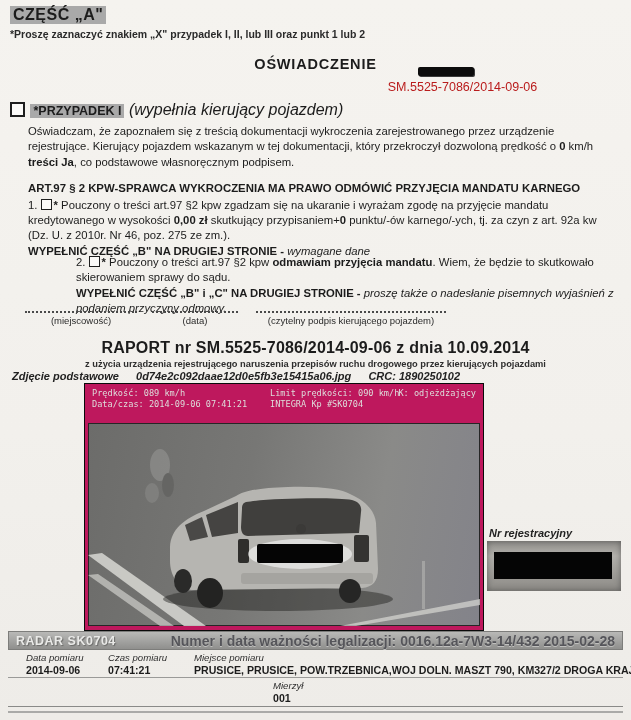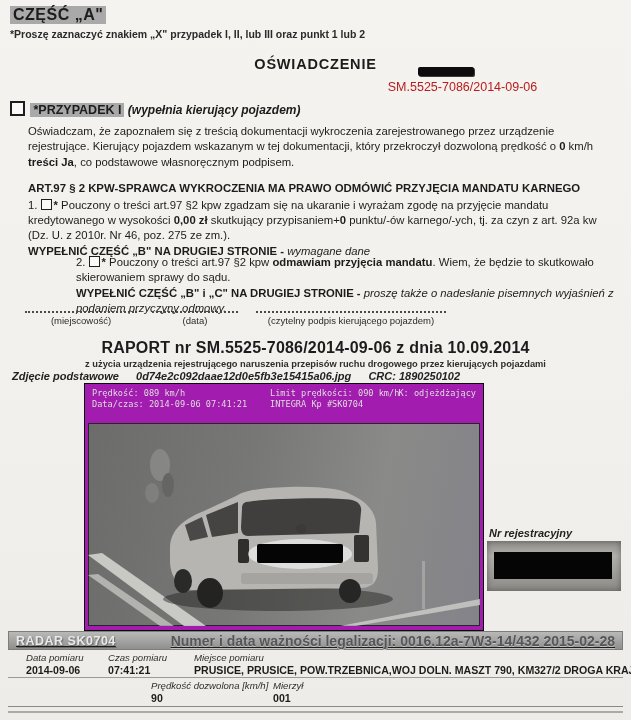--- a/index.html
+++ b/index.html
@@ -15,59 +15,59 @@
   .cb{display:inline-block;width:11px;height:11px;border:2px solid #1e1e1e;background:#fbfaf8;vertical-align:-2px;margin-right:2px;}
   .cb.sm{width:9px;height:9px;border-width:1.5px;vertical-align:-1px;}
 
   .part-a{left:10px;top:6px;font-size:16px;font-weight:bold;letter-spacing:.5px;}
   .instruction{left:10px;top:28px;font-size:10.5px;font-weight:bold;color:#2a2a2a;}
   .doc-title{left:0;top:56px;width:631px;text-align:center;font-size:14.5px;font-weight:bold;letter-spacing:.8px;}
   .redaction{left:418px;top:67px;width:56px;height:9px;background:#0c0c0c;border-radius:2px;box-shadow:1px 1px 0 #3a3a3a;}
   .case-number{left:375px;top:80px;width:175px;text-align:center;font-size:12.5px;color:#b91c1c;}
 
   .case-row{left:10px;top:101px;font-size:12.5px;}
-  .case-note{font-size:12px;font-style:italic;font-weight:bold;}
+  .case-note{font-size:16px;font-style:italic;font-weight:normal;}
 
   .para{left:28px;top:124px;width:578px;font-size:11.3px;line-height:1.35;}
   .art97{left:28px;top:182px;width:590px;font-size:11.4px;font-weight:bold;}
 
   .item{left:28px;width:580px;font-size:11.3px;line-height:1.33;}
   .item1{top:198px;}
   .item2{top:255px;margin-left:48px;}
   .note-line{margin-top:1px;}
 
   .sig{top:311px;text-align:center;font-size:9.5px;color:#2a2a2a;}
   .sig .line{border-top:2px dotted #4a4a4a;margin-bottom:2px;}
   .sig1{left:25px;width:112px;}
   .sig2{left:152px;width:86px;}
   .sig3{left:256px;width:190px;}
 
   .report-title{left:0;top:339px;width:631px;text-align:center;font-size:16px;font-weight:bold;letter-spacing:.2px;}
   .report-subtitle{left:0;top:359px;width:631px;text-align:center;font-size:9.3px;font-weight:bold;color:#2e2e2e;}
   .photo-caption{left:12px;top:370px;font-size:11px;font-weight:bold;font-style:italic;color:#222;}
   .photo-caption span{margin-right:14px;}
 
-  .photo-block{left:85px;top:384px;width:398px;height:246px;background:#a21caf;box-sizing:border-box;padding:0 3px 4px 3px;box-shadow:0 0 0 1px #0a0a0a;}
+  .photo-block{left:85px;top:384px;width:398px;height:246px;background:#be185d;box-sizing:border-box;padding:0 3px 4px 3px;box-shadow:0 0 0 1px #0a0a0a;}
   .photo-header{position:relative;height:39px;font-family:"DejaVu Sans Mono",monospace;font-size:8.6px;color:#dededc;}
   .ph{position:absolute;white-space:nowrap;}
   .ph.r1{top:4px;} .ph.r2{top:15px;} .ph.r3{top:27px;color:#d2d2d0;}
   .ph.c1{left:4px;} .ph.c2{left:182px;} .ph.c3{right:4px;}
   .photo-img{position:relative;height:203px;overflow:hidden;
     background:linear-gradient(100deg,#6c6c6a 0%,#777775 40%,#8a8a88 72%,#83838a 100%);
     box-shadow:inset 0 0 0 1px #262626;}
   .photo-img svg{position:absolute;left:0;top:0;}
 
   .plate-label{left:489px;top:527px;font-size:11px;font-weight:bold;font-style:italic;color:#222;}
   .plate-photo{left:487px;top:541px;width:134px;height:50px;
     background:linear-gradient(180deg,#8f8d89 0%,#b3b1ac 30%,#a5a39e 55%,#8c8a86 100%);
     box-shadow:inset 0 0 6px rgba(60,60,60,.6);}
   .plate-bar{position:absolute;left:7px;top:11px;width:118px;height:27px;background:#050505;}
 
   .radar-table{left:8px;top:631px;width:615px;font-size:10.5px;}
-  .radar-header{height:19px;background:linear-gradient(180deg,#b9b9b7,#8f8f8d);display:flex;justify-content:space-between;align-items:center;padding:0 7px;box-sizing:border-box;border:1px solid #7d7d7b;text-decoration:underline;}
+  .radar-header{height:19px;background:linear-gradient(180deg,#b9b9b7,#8f8f8d);display:flex;justify-content:space-between;align-items:center;padding:0 7px;box-sizing:border-box;border:1px solid #7d7d7b;}
   .radar-header .left{font-size:12.5px;font-weight:bold;color:#e9e9e7;text-shadow:1px 1px 1px #6b6b69;letter-spacing:.5px;}
   .radar-header .right{font-size:14px;font-weight:bold;color:#55555a;text-shadow:0 1px 0 #c0c0be;}
   .t-row{position:relative;height:27px;}
   .t-cell{position:absolute;top:2px;}
   .t-label{font-size:9.6px;font-style:italic;color:#2e2e2e;white-space:nowrap;}
   .t-value{font-size:10.6px;font-weight:bold;margin-top:1px;white-space:nowrap;}
   .rule-thin{border-top:1px solid #9a9a98;}
   .rule-double{height:4px;border-top:1px solid #8a8a88;border-bottom:2px solid #aaaaa8;margin-top:1px;}
   .r1c1{left:18px;} .r1c2{left:100px;} .r1c3{left:186px;}
   .r2c1{left:18px;} .r2c2{left:143px;} .r2c3{left:265px;}
@@ -192,23 +192,19 @@
       <div class="t-label">Czas pomiaru</div>
       <div class="t-value">07:41:21</div>
     </div>
     <div class="t-cell r1c3">
       <div class="t-label">Miejsce pomiaru</div>
       <div class="t-value">PRUSICE, PRUSICE, POW.TRZEBNICA,WOJ DOLN. MASZT 790,  KM327/2 DROGA KRAJOWA NR 5</div>
     </div>
   </div>
   <div class="rule-thin"></div>
   <div class="t-row">
-    <div class="t-cell r2c2">
-      <div class="t-label">Prędkość dozwolona [km/h]</div>
-      <div class="t-value">90</div>
-    </div>
     <div class="t-cell r2c3">
       <div class="t-label">Mierzył</div>
       <div class="t-value">001</div>
     </div>
   </div>
   <div class="rule-double"></div>
 </div>
 
 </body></html>

